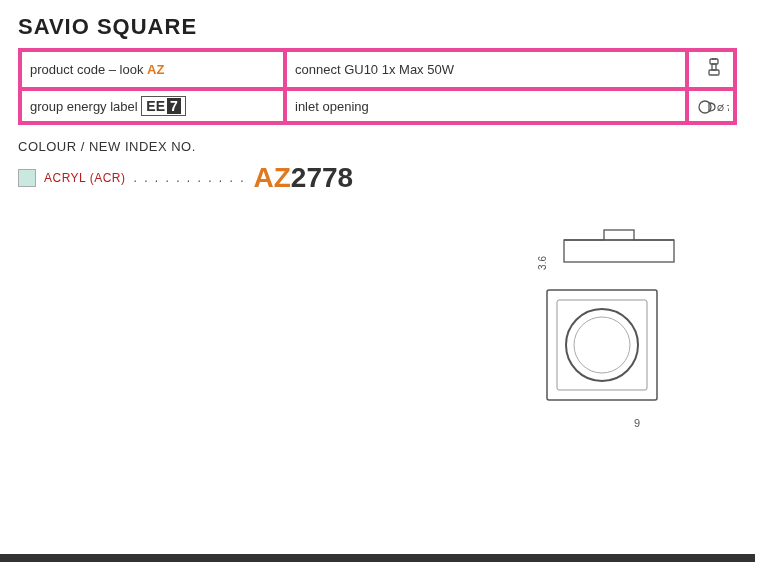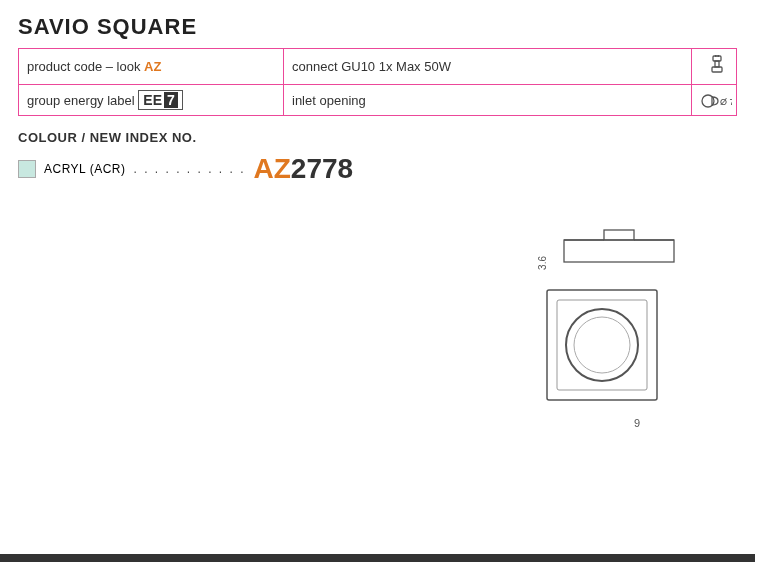--- a/index.html
+++ b/index.html
@@ -44,21 +44,21 @@
       align-items: center;
       justify-content: center;
       font-size: 15px;
     }
     .main-table {
       width: 100%;
       border-collapse: collapse;
       margin-top: 4px;
     }
     .main-table td {
-      border: 1px solid #ec4899;
+      border: 4px solid #ec4899;
       padding: 5px 8px;
       vertical-align: middle;
       font-size: 13px;
     }
     .main-table td.left-col {
       width: 265px;
     }
     .orange { color: #e07820; font-weight: bold; }
     .icon-cell {
       text-align: right;
@@ -72,39 +72,39 @@
       padding: 1px 4px;
       font-size: 14px;
       gap: 2px;
       font-weight: bold;
     }
     .colour-section {
       margin-top: 14px;
     }
     .colour-title {
       font-size: 13px;
-      font-weight: bold;
+      font-weight: normal;
       letter-spacing: 0.5px;
       margin-bottom: 8px;
     }
     .colour-row {
       display: flex;
       align-items: center;
       gap: 8px;
     }
     .colour-swatch {
       width: 18px;
       height: 18px;
       background: #c8e8e0;
       border: 1px solid #aaa;
       flex-shrink: 0;
     }
     .colour-label {
       font-size: 12px;
-      color: #000000;
+      color: #b91c1c;
       letter-spacing: 0.5px;
     }
     .colour-dots {
       font-size: 12px;
       color: #444;
       letter-spacing: 2px;
     }
     .colour-code {
       font-size: 28px;
       font-weight: bold;

